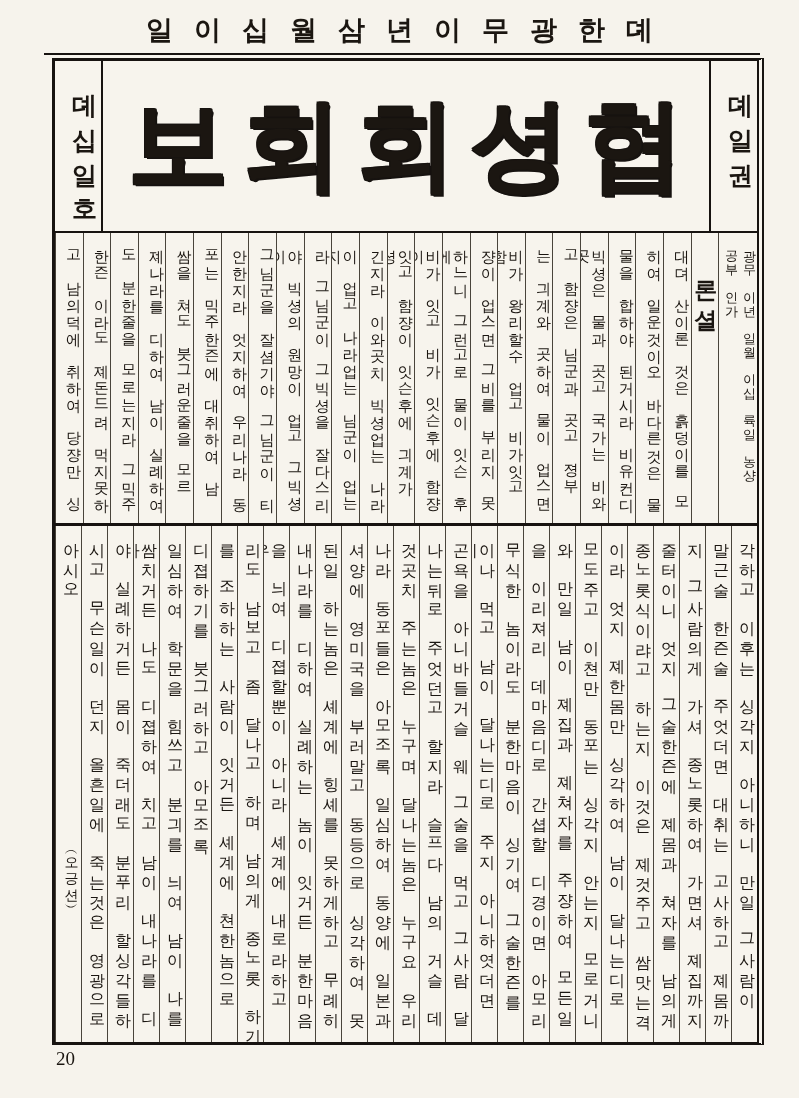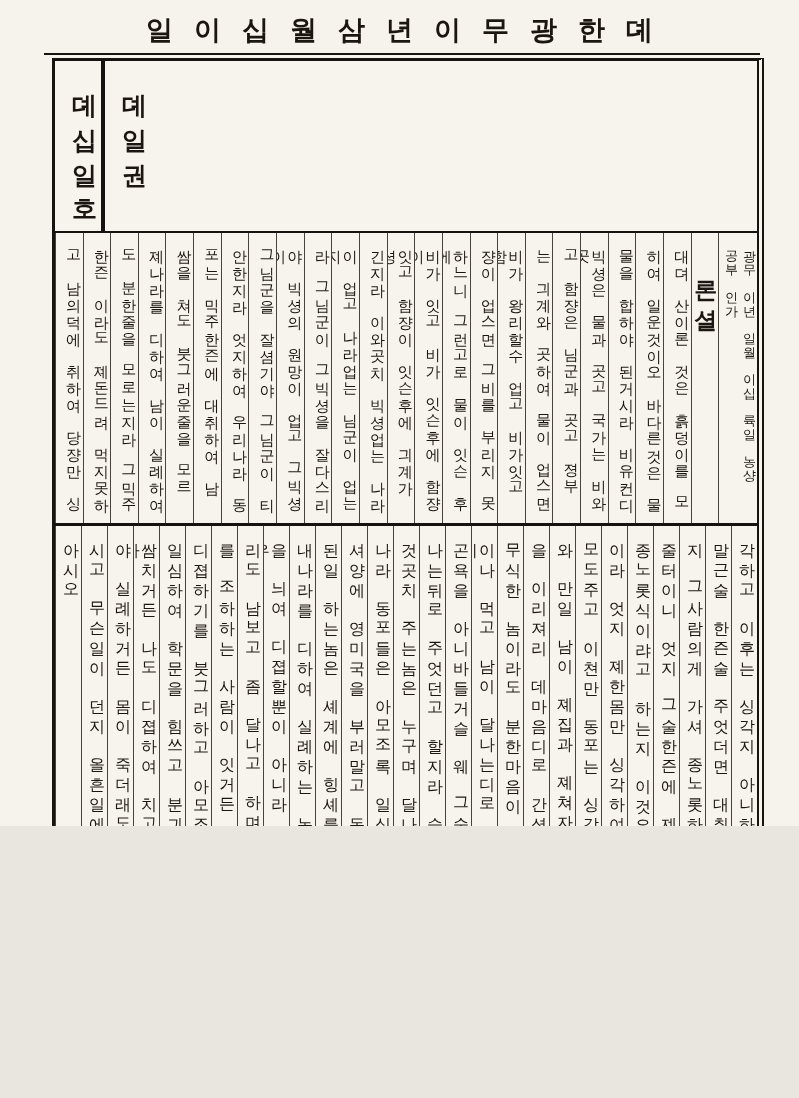--- a/index.html
+++ b/index.html
@@ -1,17 +1,17 @@
 <!DOCTYPE html>
 <html><head>
 <meta charset="utf-8">
 <style>
   html,body { margin:0; padding:0; background:#e9e6df; }
   .page {
-    position:relative; width:799px; height:826px; background:#f6f3ec;
+    position:relative; width:799px; height:1098px; background:#f6f3ec;
     color:#1b1611; font-family:"Liberation Serif","DejaVu Serif",serif; overflow:hidden;
   }
   .dateline {
     position:absolute; top:12px; left:0; right:0; text-align:center;
     font-size:27px; font-weight:bold; letter-spacing:21px; text-indent:21px;
     white-space:nowrap;
   }
   .date-rule { position:absolute; top:53px; left:44px; width:716px; border-top:2px solid #171310; }
   .main-box {
     position:absolute; top:58px; left:52px; width:712px; height:987px;
@@ -53,20 +53,21 @@
 
 <div class="page">
 
   <div class="dateline">일이십월삼년이무광한뎨</div>
   <div class="date-rule"></div>
 
   <div class="main-box">
 
     <div class="masthead">
       <div class="side-label left">뎨십일호</div>
+      <div class="mast-title">보회회셩협</div>
       <div class="side-label right">뎨일권</div>
     </div>
 
     <div class="band top-band">
       <div class="col license">
         <div class="lic-line">광무 이년 일월 이십 륙일 농샹</div>
         <div class="lic-line">공부 인가</div>
       </div>
       <div class="col t ronseol">론셜</div>
       <div class="col t">대뎌 산이론 것은 흙덩이를 모</div>

